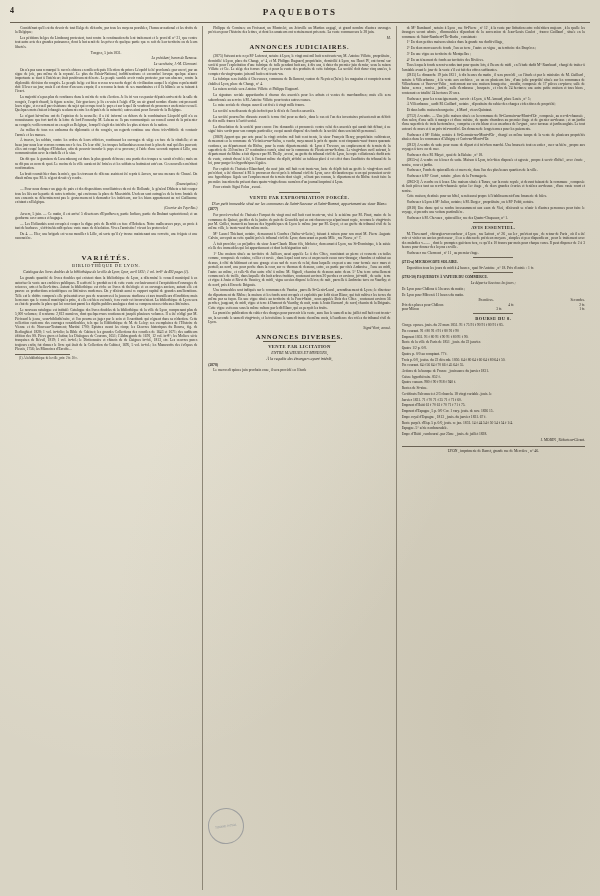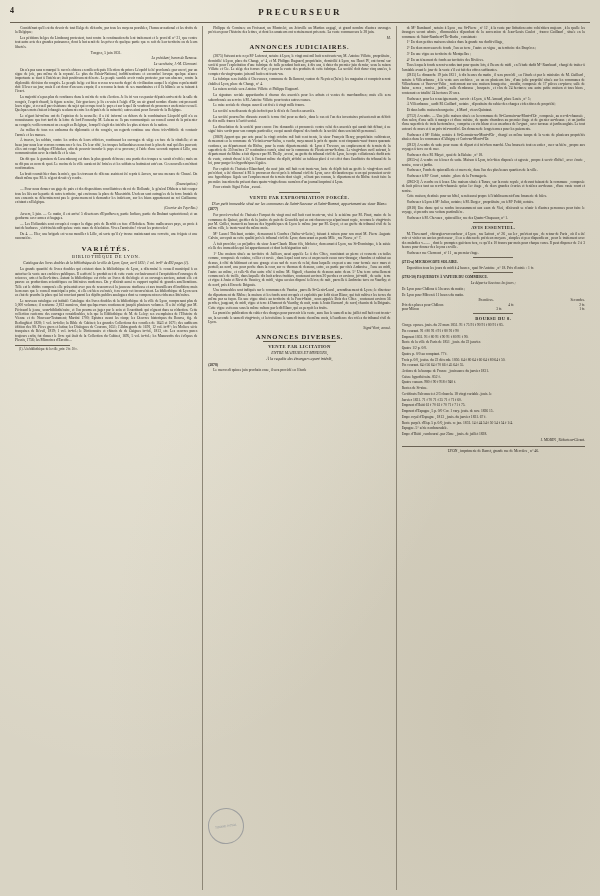--- a/index.html
+++ b/index.html
@@ -140,21 +140,21 @@
     font-size: 3px;
     text-align: center;
     line-height: 34px;
     transform: rotate(-8deg);
   }
   .varhead {
     text-align: center;
     font-size: 7px;
     letter-spacing: 1.4px;
     font-weight: bold;
-    margin: 6px 0 1px 0;
+    margin: 15px 0 1px 0;
     text-indent: 0;
   }
   .varsub {
     text-align: center;
     font-size: 4.6px;
     letter-spacing: 0.6px;
     margin: 1px 0 2px 0;
     text-indent: 0;
   }
   .fnrule {
@@ -171,21 +171,21 @@
   .ital { font-style: italic; }
   .sc { font-variant: small-caps; }
 </style>
 </head>
 <body>
 
 <div class="page">
 
   <div class="masthead">
     <div class="folio">4</div>
-    <div class="masthead-title">PRECURSEUR</div>
+    <div class="masthead-title">PAQUEBOTS</div>
   </div>
 
   <div class="columns">
 
     <div class="col c1">
       <p>Considérant qu'il est du devoir de tout Belge de défendre, par tous les moyens possibles, l'honneur national et les droits de la Belgique;</p>
       <p>Les pétitions belges du Limbourg protestent, tant contre la continuation du lent traitement et le procédé n° 21, que contre tout autre acte des grandes puissances, dont le but serait de les priver de quelque partie que ce soit de leur territoire ou de leurs libertés.</p>
       <p class="center">Tongres, 5 juin 1831.</p>
       <p class="right ital">Le président, baron de Renesse.</p>
       <p class="right ital">Le secrétaire, J.-M. Clermont.</p>

